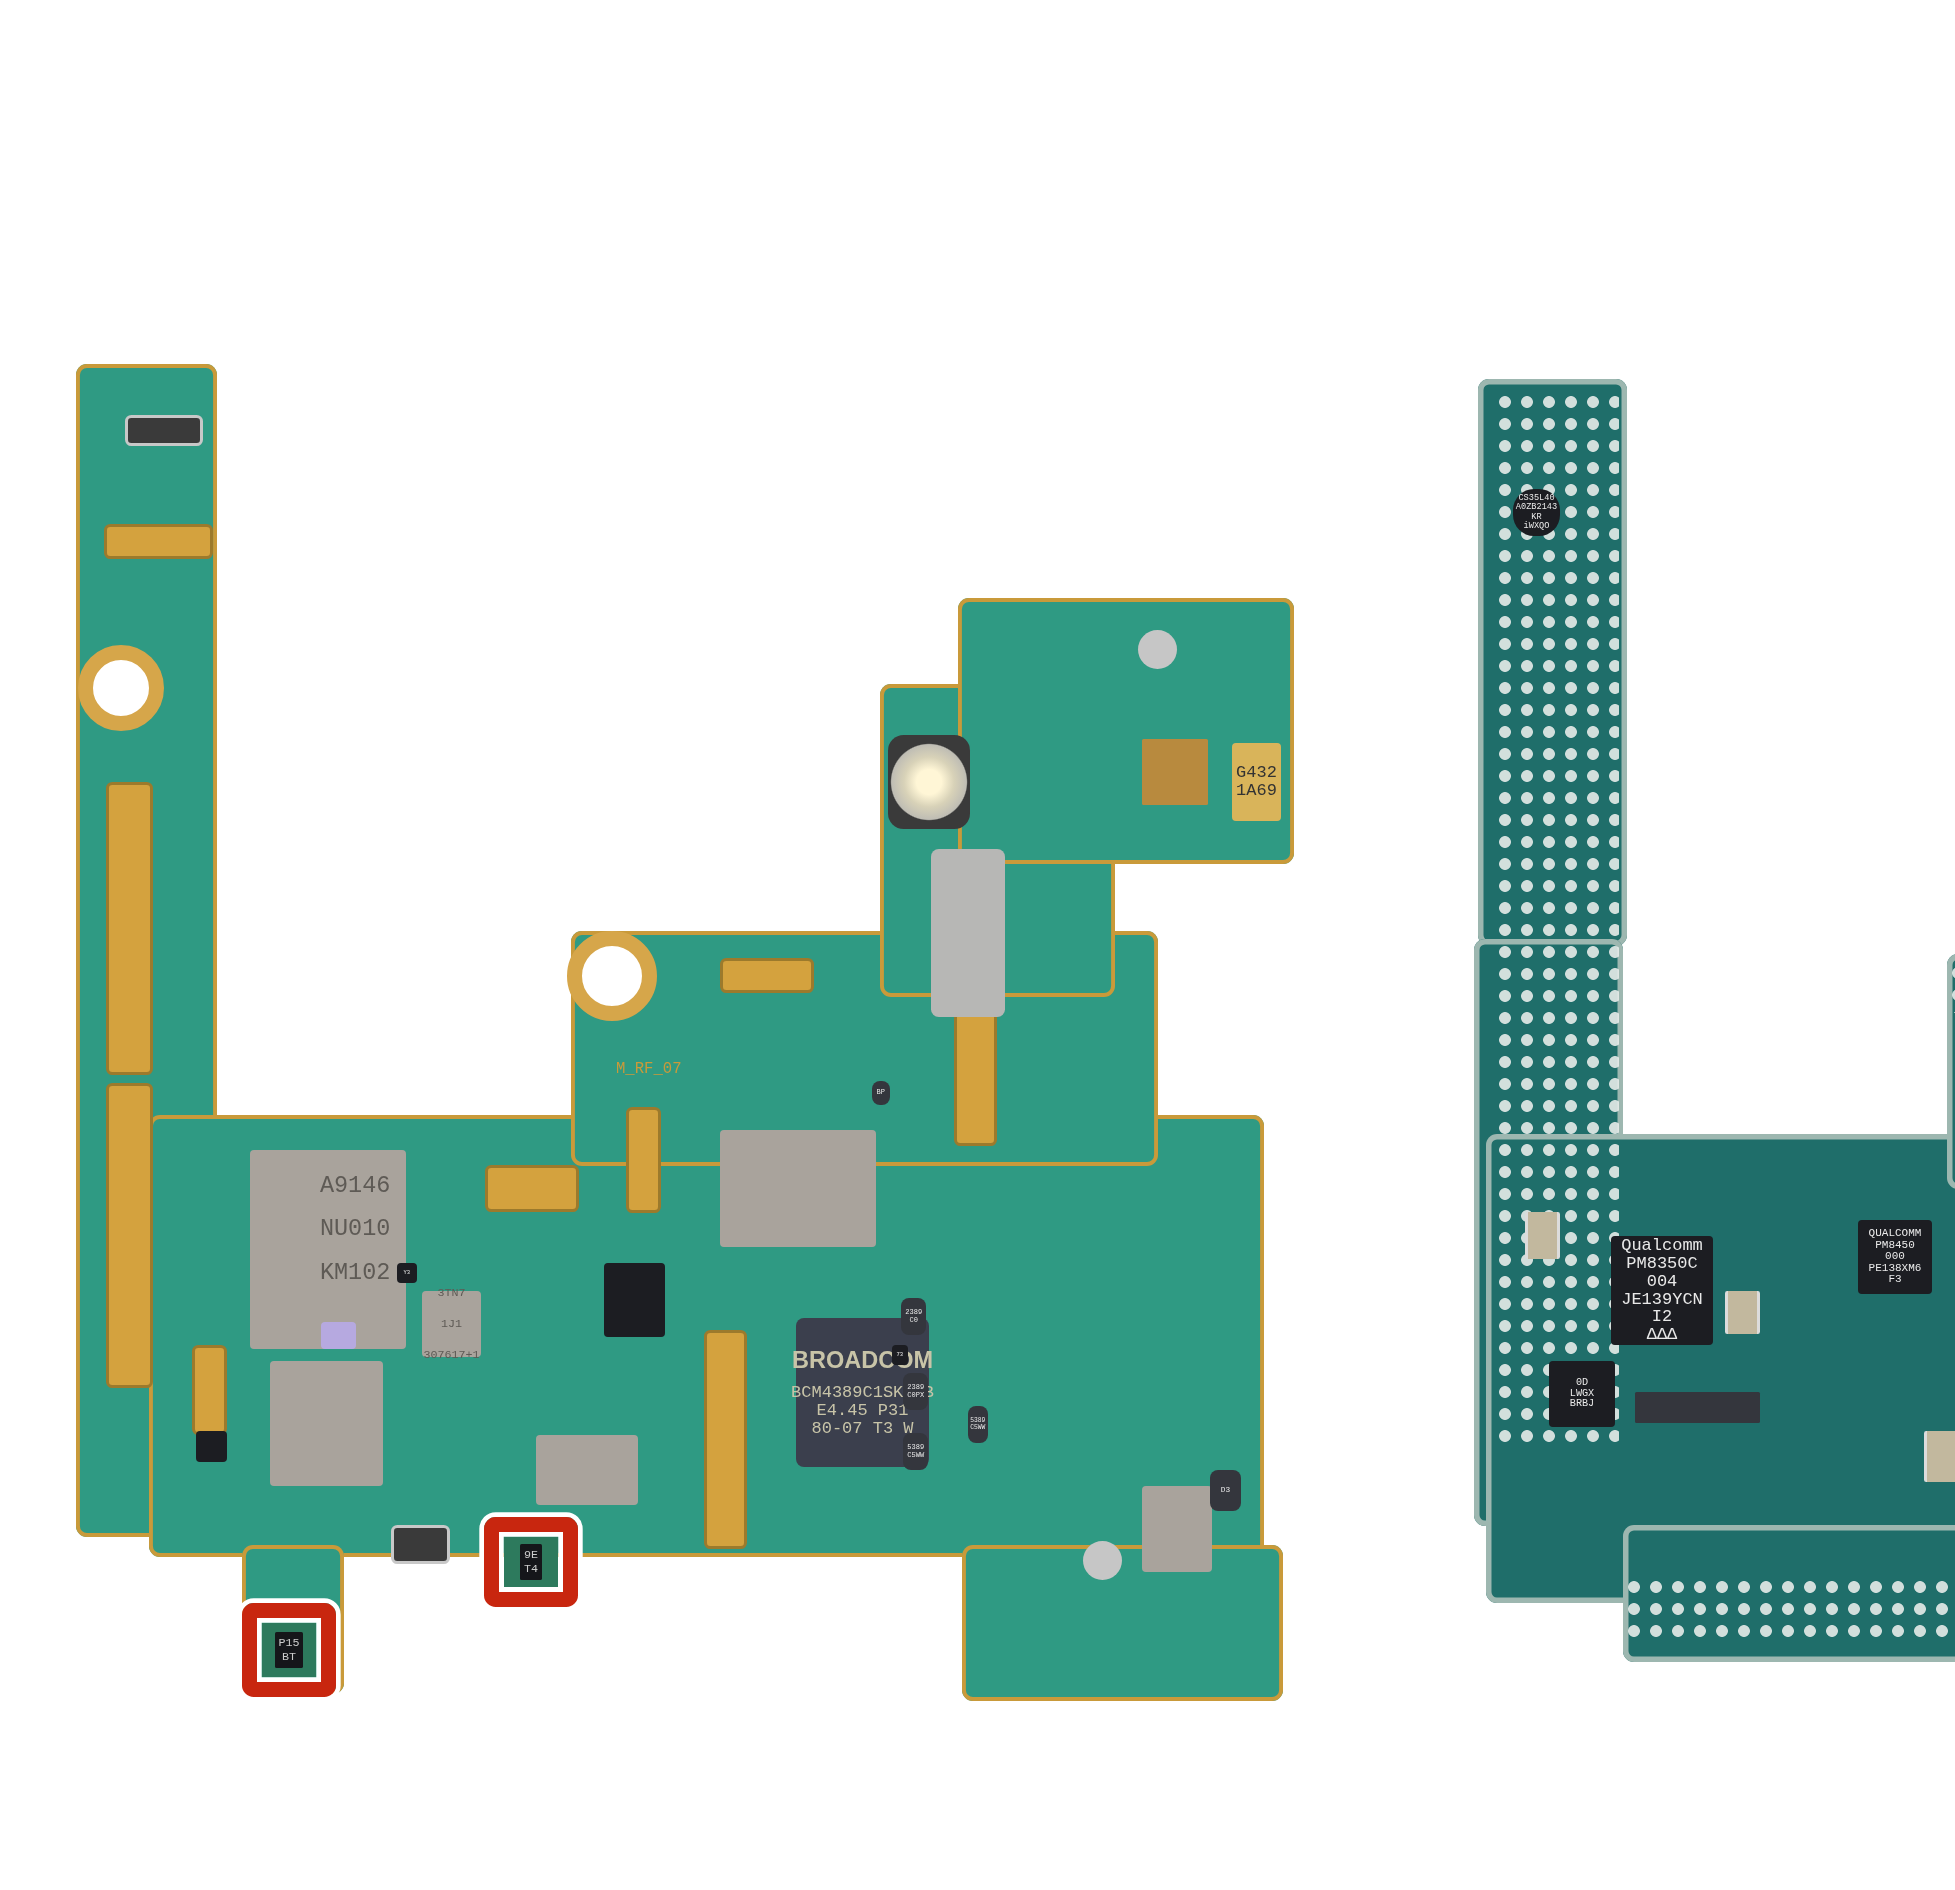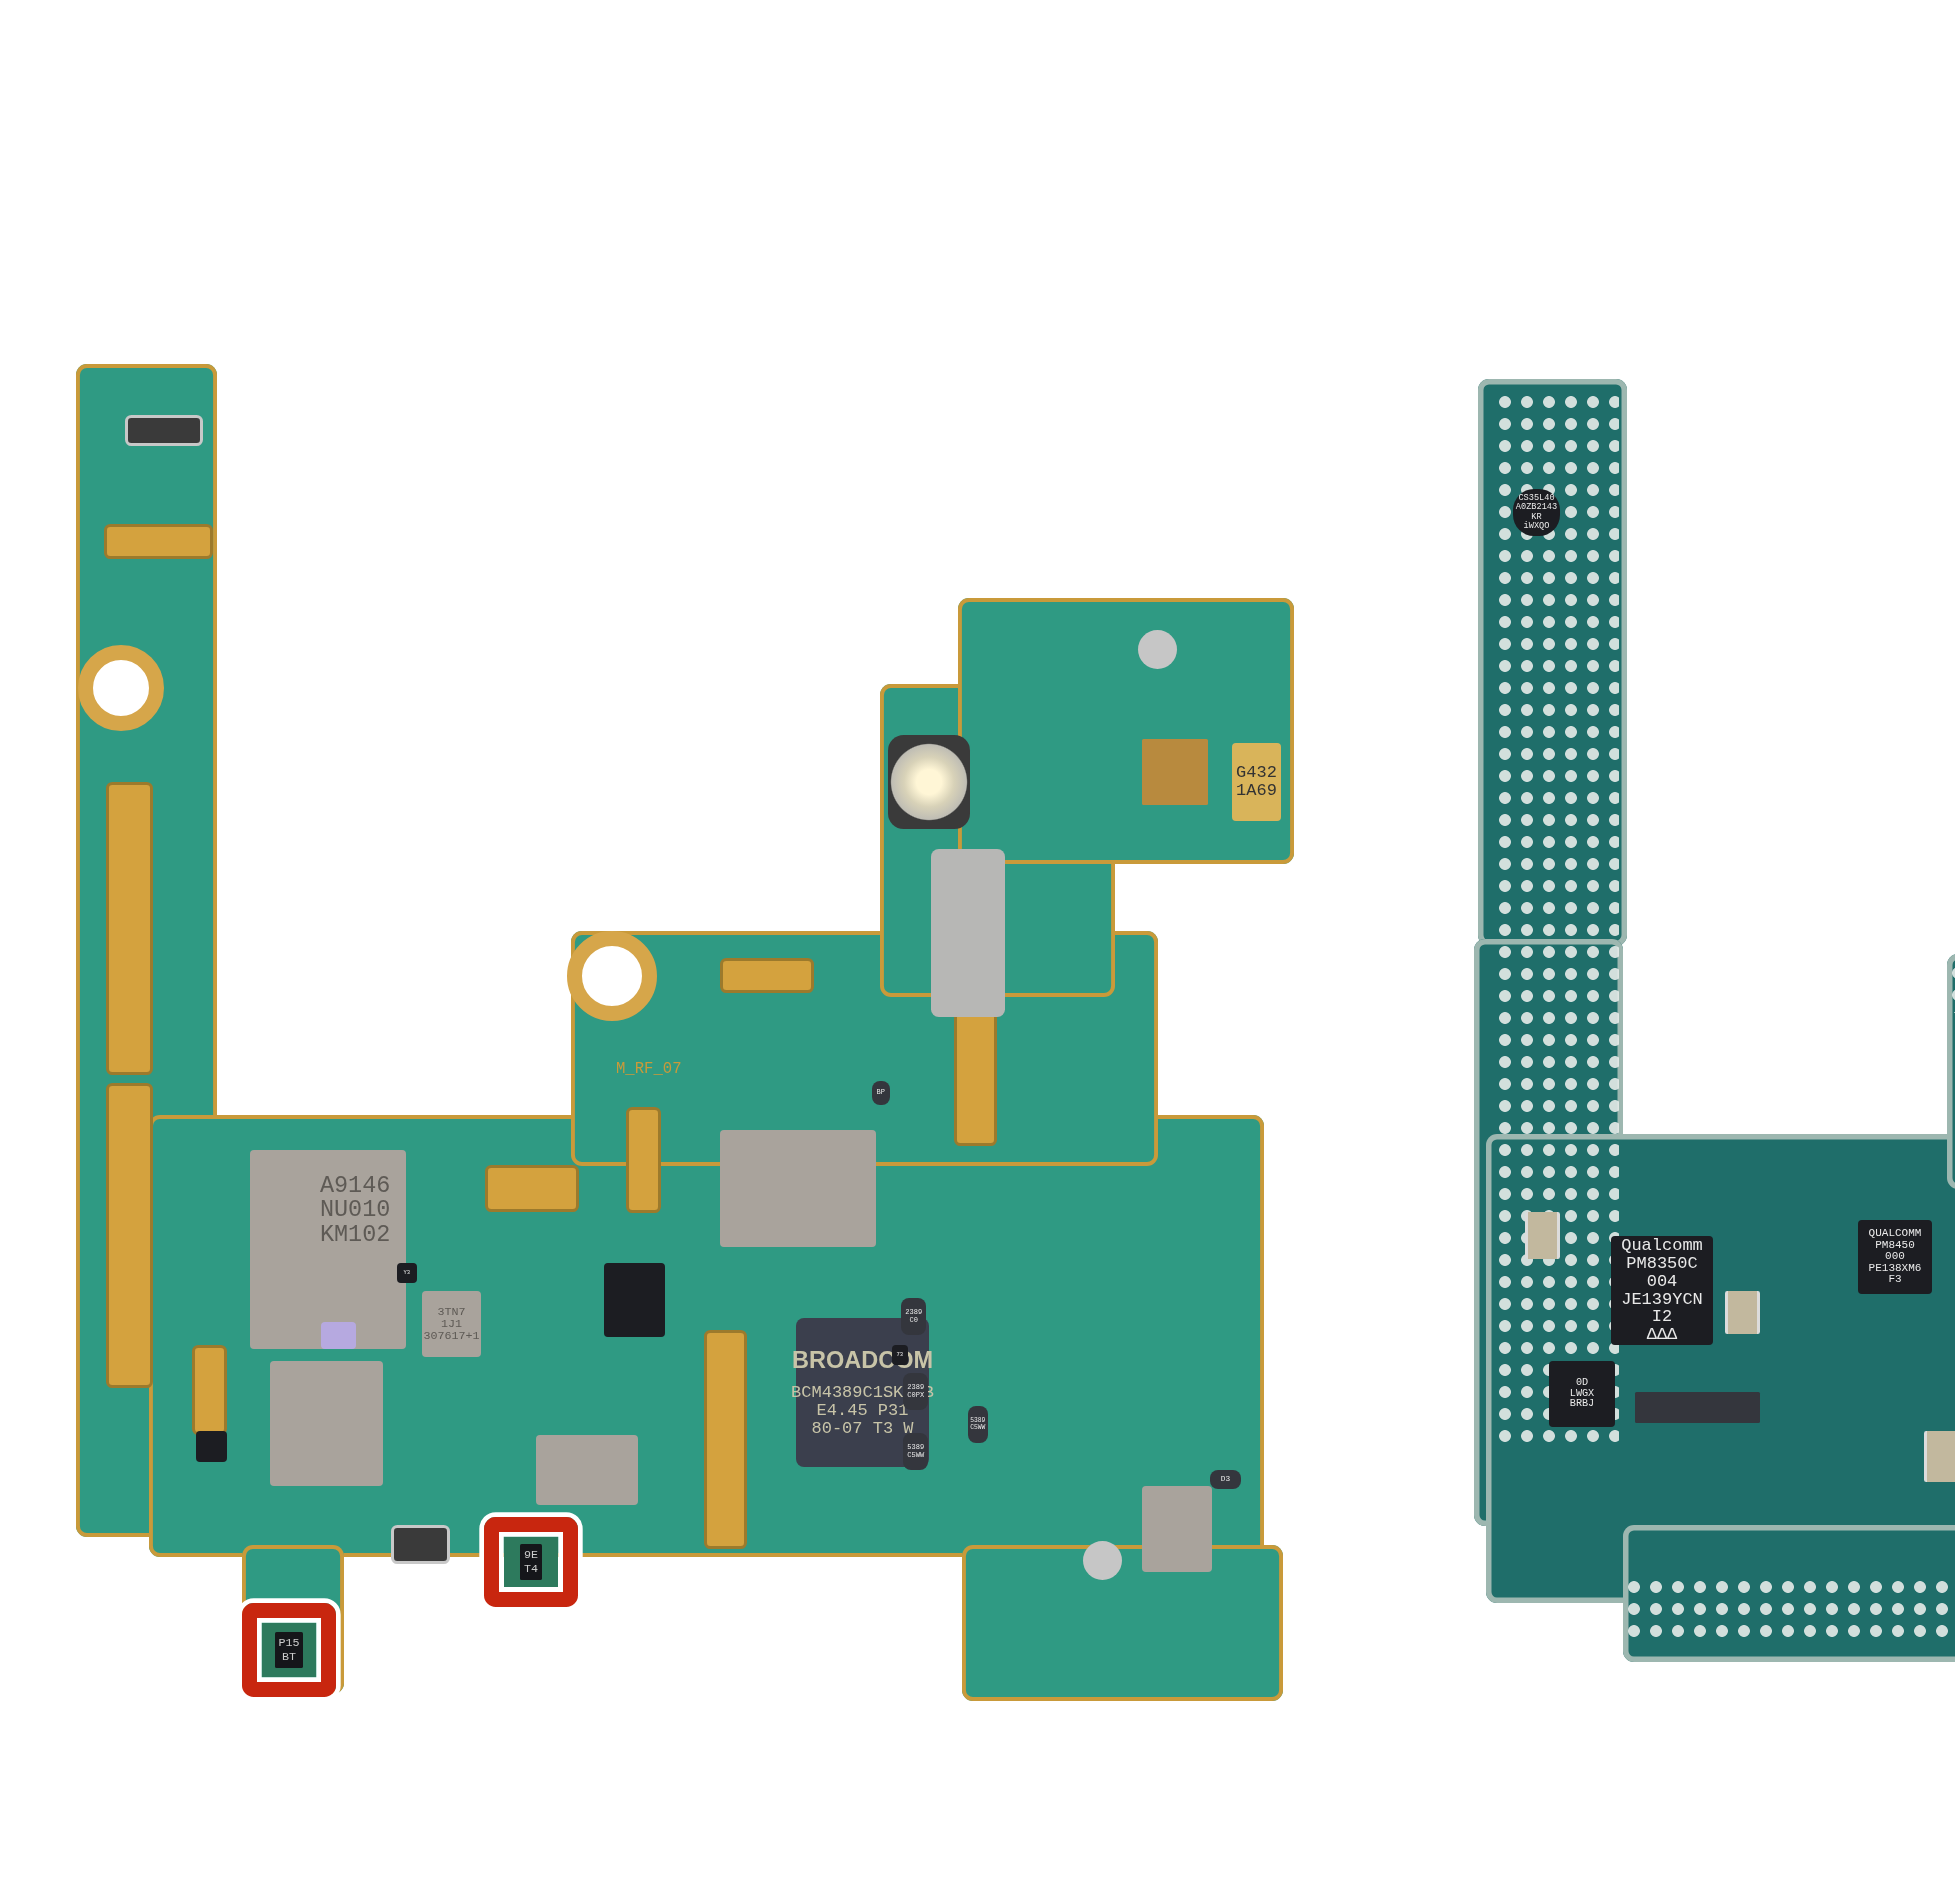--- a/index.html
+++ b/index.html
@@ -4,21 +4,21 @@
 <style>
   html, body { margin:0; padding:0; background:#ffffff; }
   body { width:2520px; height:1890px; position:relative; overflow:hidden; font-family:"DejaVu Sans", sans-serif; }
   .board { position:absolute; }
   .seg { position:absolute; border-radius:11px; }
   .left .seg { background:#2f9a83; box-shadow: inset 0 0 0 3.9px #c99a3a; }
   .right .seg { background:#1f6e6a; box-shadow: inset 0 0 0 5.5px #9db7b0; }
   .via-field { position:absolute; background-image: radial-gradient(circle, #e6ebe9 0 5.5px, transparent 6.3px); background-size:22px 22px; opacity:.9; }
   .chip { position:absolute; display:flex; flex-direction:column; align-items:center; justify-content:center; text-align:center; color:#e9e9e9; font-family:"Liberation Mono", monospace; line-height:1.05; border-radius:3.9px; }
   .chip.black { background:#1c1d22; }
-  .chip.shield { background:#a9a39c; color:#5e5a55; }
+  .chip.shield { background:#a9a39c; color:#5e5a55;gap:19px; }
   .chip.dark { background:#34363d;border-radius:8px; }
   .conn { position:absolute; background:#d4a23e; border:3.9px solid #9c7a2c; border-radius:6.3px; box-sizing:border-box; }
   .conn.silver { background:#3a3a3a; border-color:#c8c8c8; }
   .hole { position:absolute; border-radius:50%; background:#ffffff; border:15px solid #d6a64a; box-sizing:border-box; }
   .cap { position:absolute; background:#c2b89e; border-left:3.9px solid #dcdcdc; border-right:3.9px solid #dcdcdc; box-sizing:border-box; border-radius:2.3px; }
   .highlight { position:absolute; border:15.6px solid #c8260f; border-radius:11.7px; box-shadow: 0 0 0 4.7px #ffffff, inset 0 0 0 4.7px #ffffff; box-sizing:border-box; }
   .highlight .inner { position:absolute; inset:4.7px; background:#2d7a5d; display:flex; align-items:center; justify-content:center; }
   .mini { background:#15161a; color:#ccc; font-family:"Liberation Mono", monospace; font-size:11.7px; padding:3.9px; border-radius:1.6px; text-align:center; }
   .bracket { position:absolute; background:#b7b7b5; border-radius:7.8px; }
   .label-sm { font-size:17px; }
@@ -112,21 +112,21 @@
   </div>
   <div class="chip black" style="left:892px; top:1345px; width:15.6px; height:19.6px; font-size:5.5px;">
     <span>73</span>
   </div>
   <div class="chip dark" style="left:872px; top:1081px; width:17.6px; height:23.5px; font-size:7px;">
     <span>BP</span>
   </div>
   <div class="chip black" style="left:397px; top:1263px; width:19.6px; height:19.6px; font-size:5.5px;">
     <span>Y3</span>
   </div>
-  <div class="chip dark" style="left:1210px; top:1470px; width:31px; height:19px; font-size:7.8px;">
+  <div class="chip dark" style="left:1210px; top:1470px; width:31px; height:41px; font-size:7.8px;">
     <span>D3</span>
   </div>
 
   <div class="chip black" style="left:604px; top:1263px; width:61px; height:74px;"></div>
   <div class="chip black" style="left:196px; top:1431px; width:31px; height:31px;"></div>
   <div class="chip" style="left:321px; top:1322px; width:35px; height:27px; background:#b6a9e0;"></div>
 
   <div class="highlight" style="left:484px; top:1517px; width:94px; height:90px;">
     <div class="inner">
       <div class="mini">

